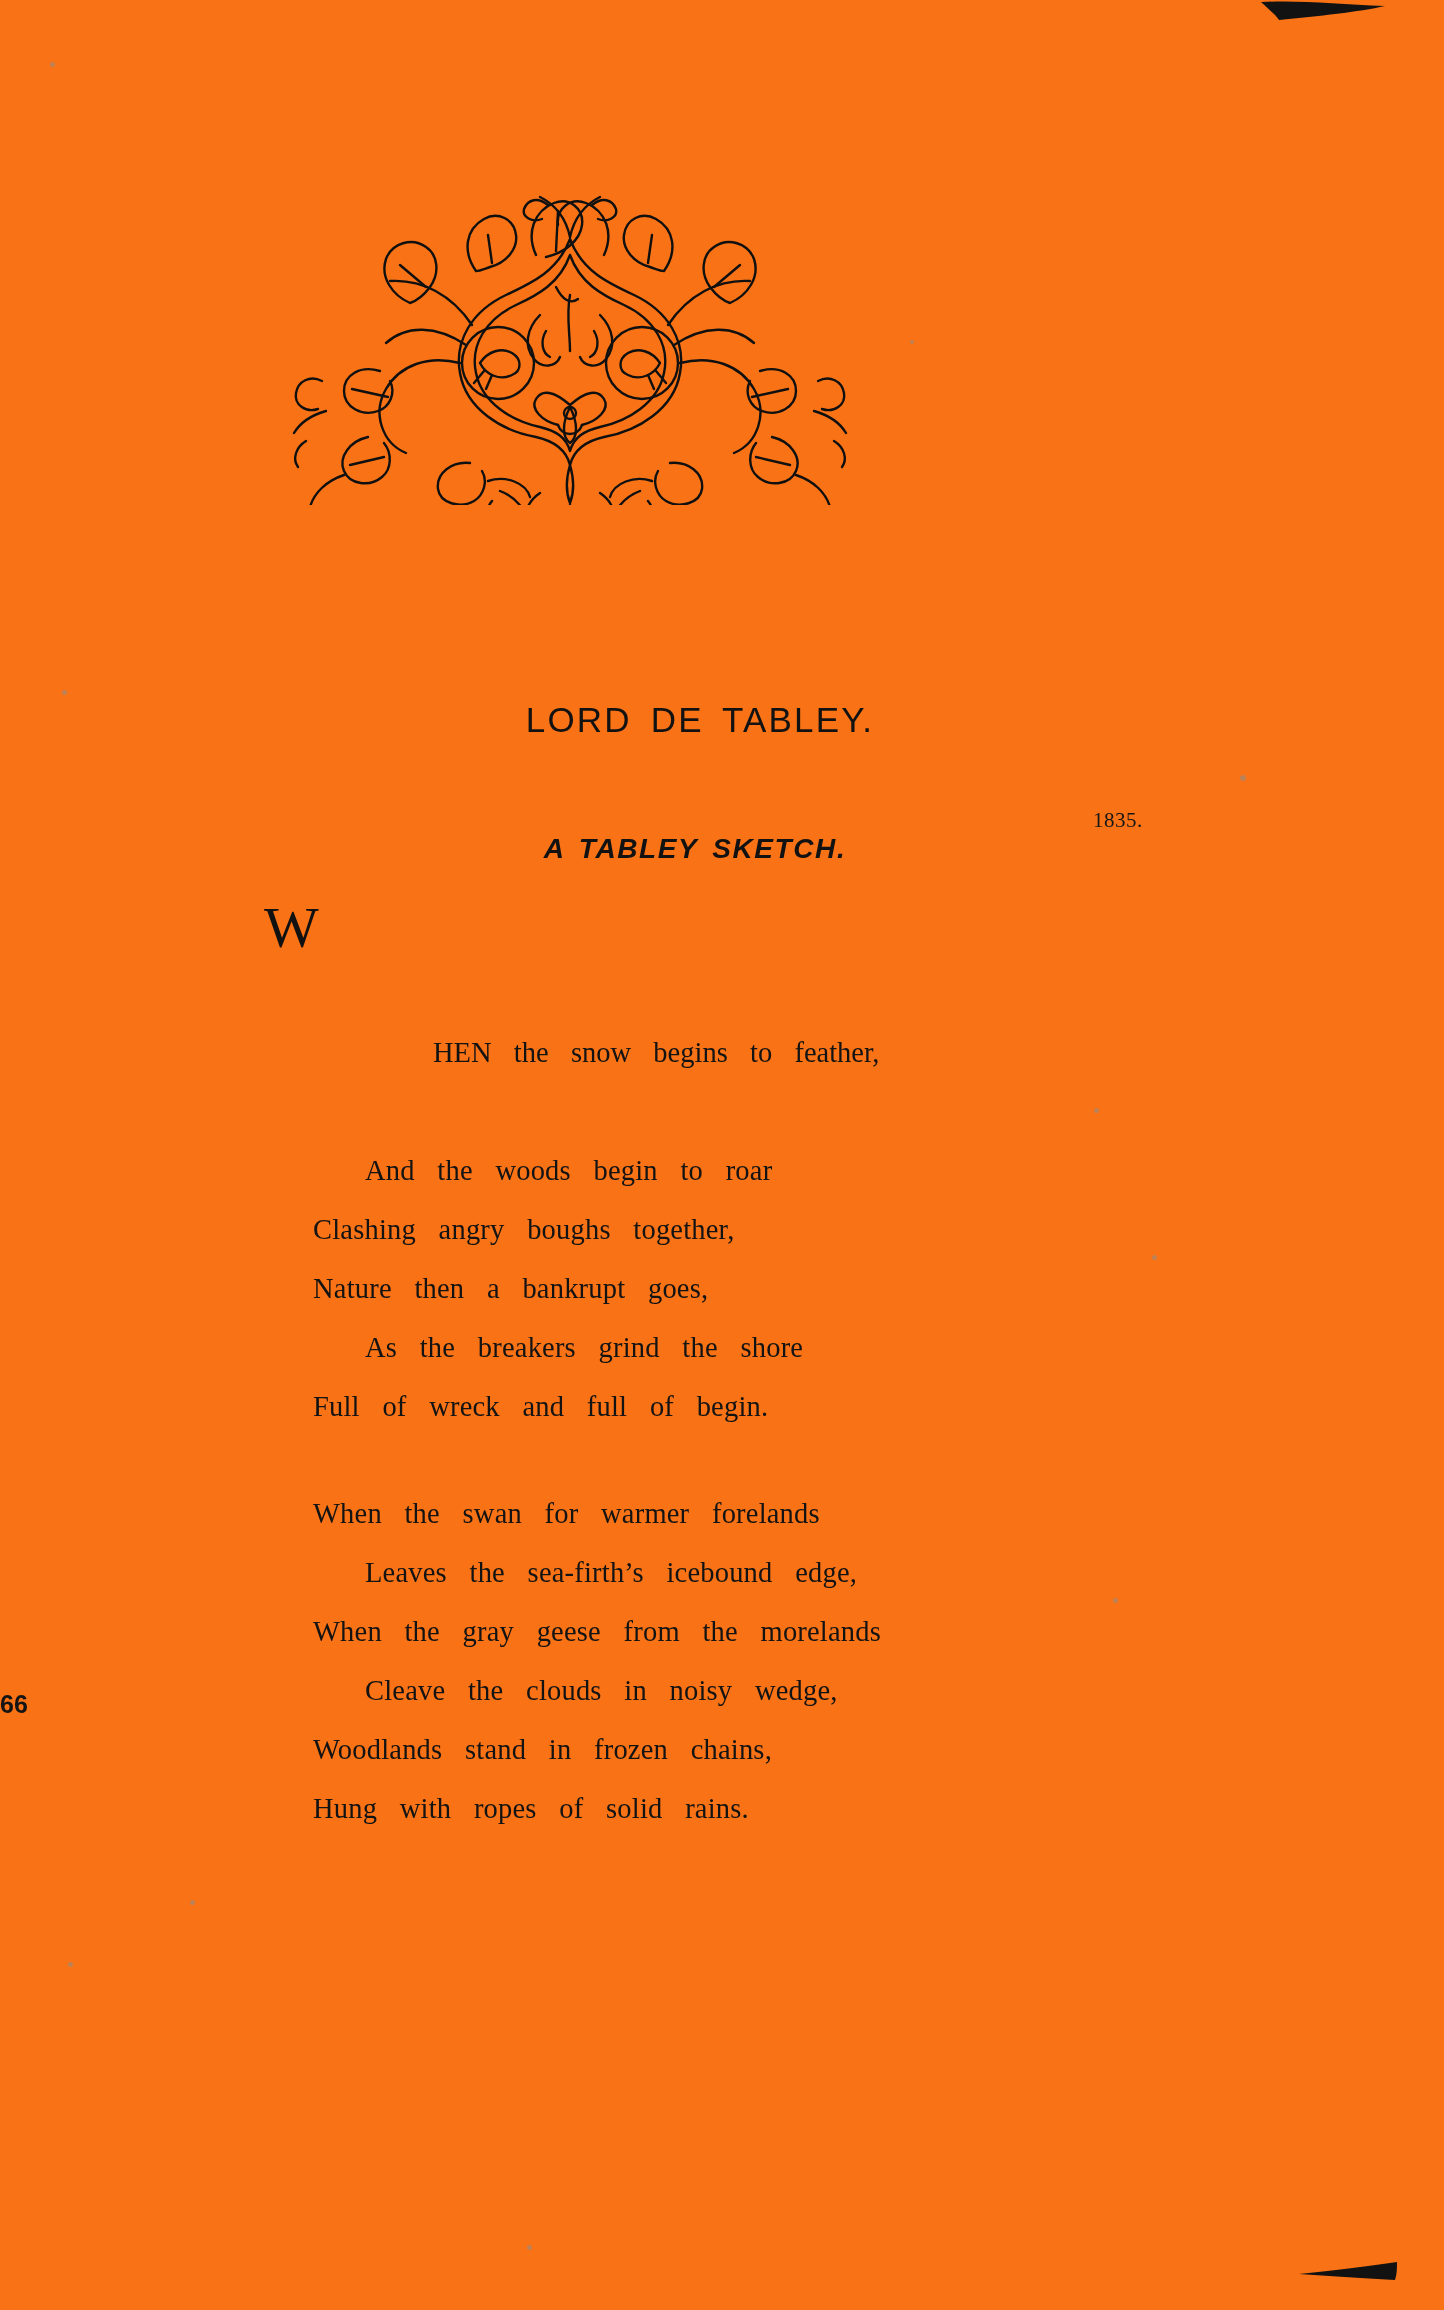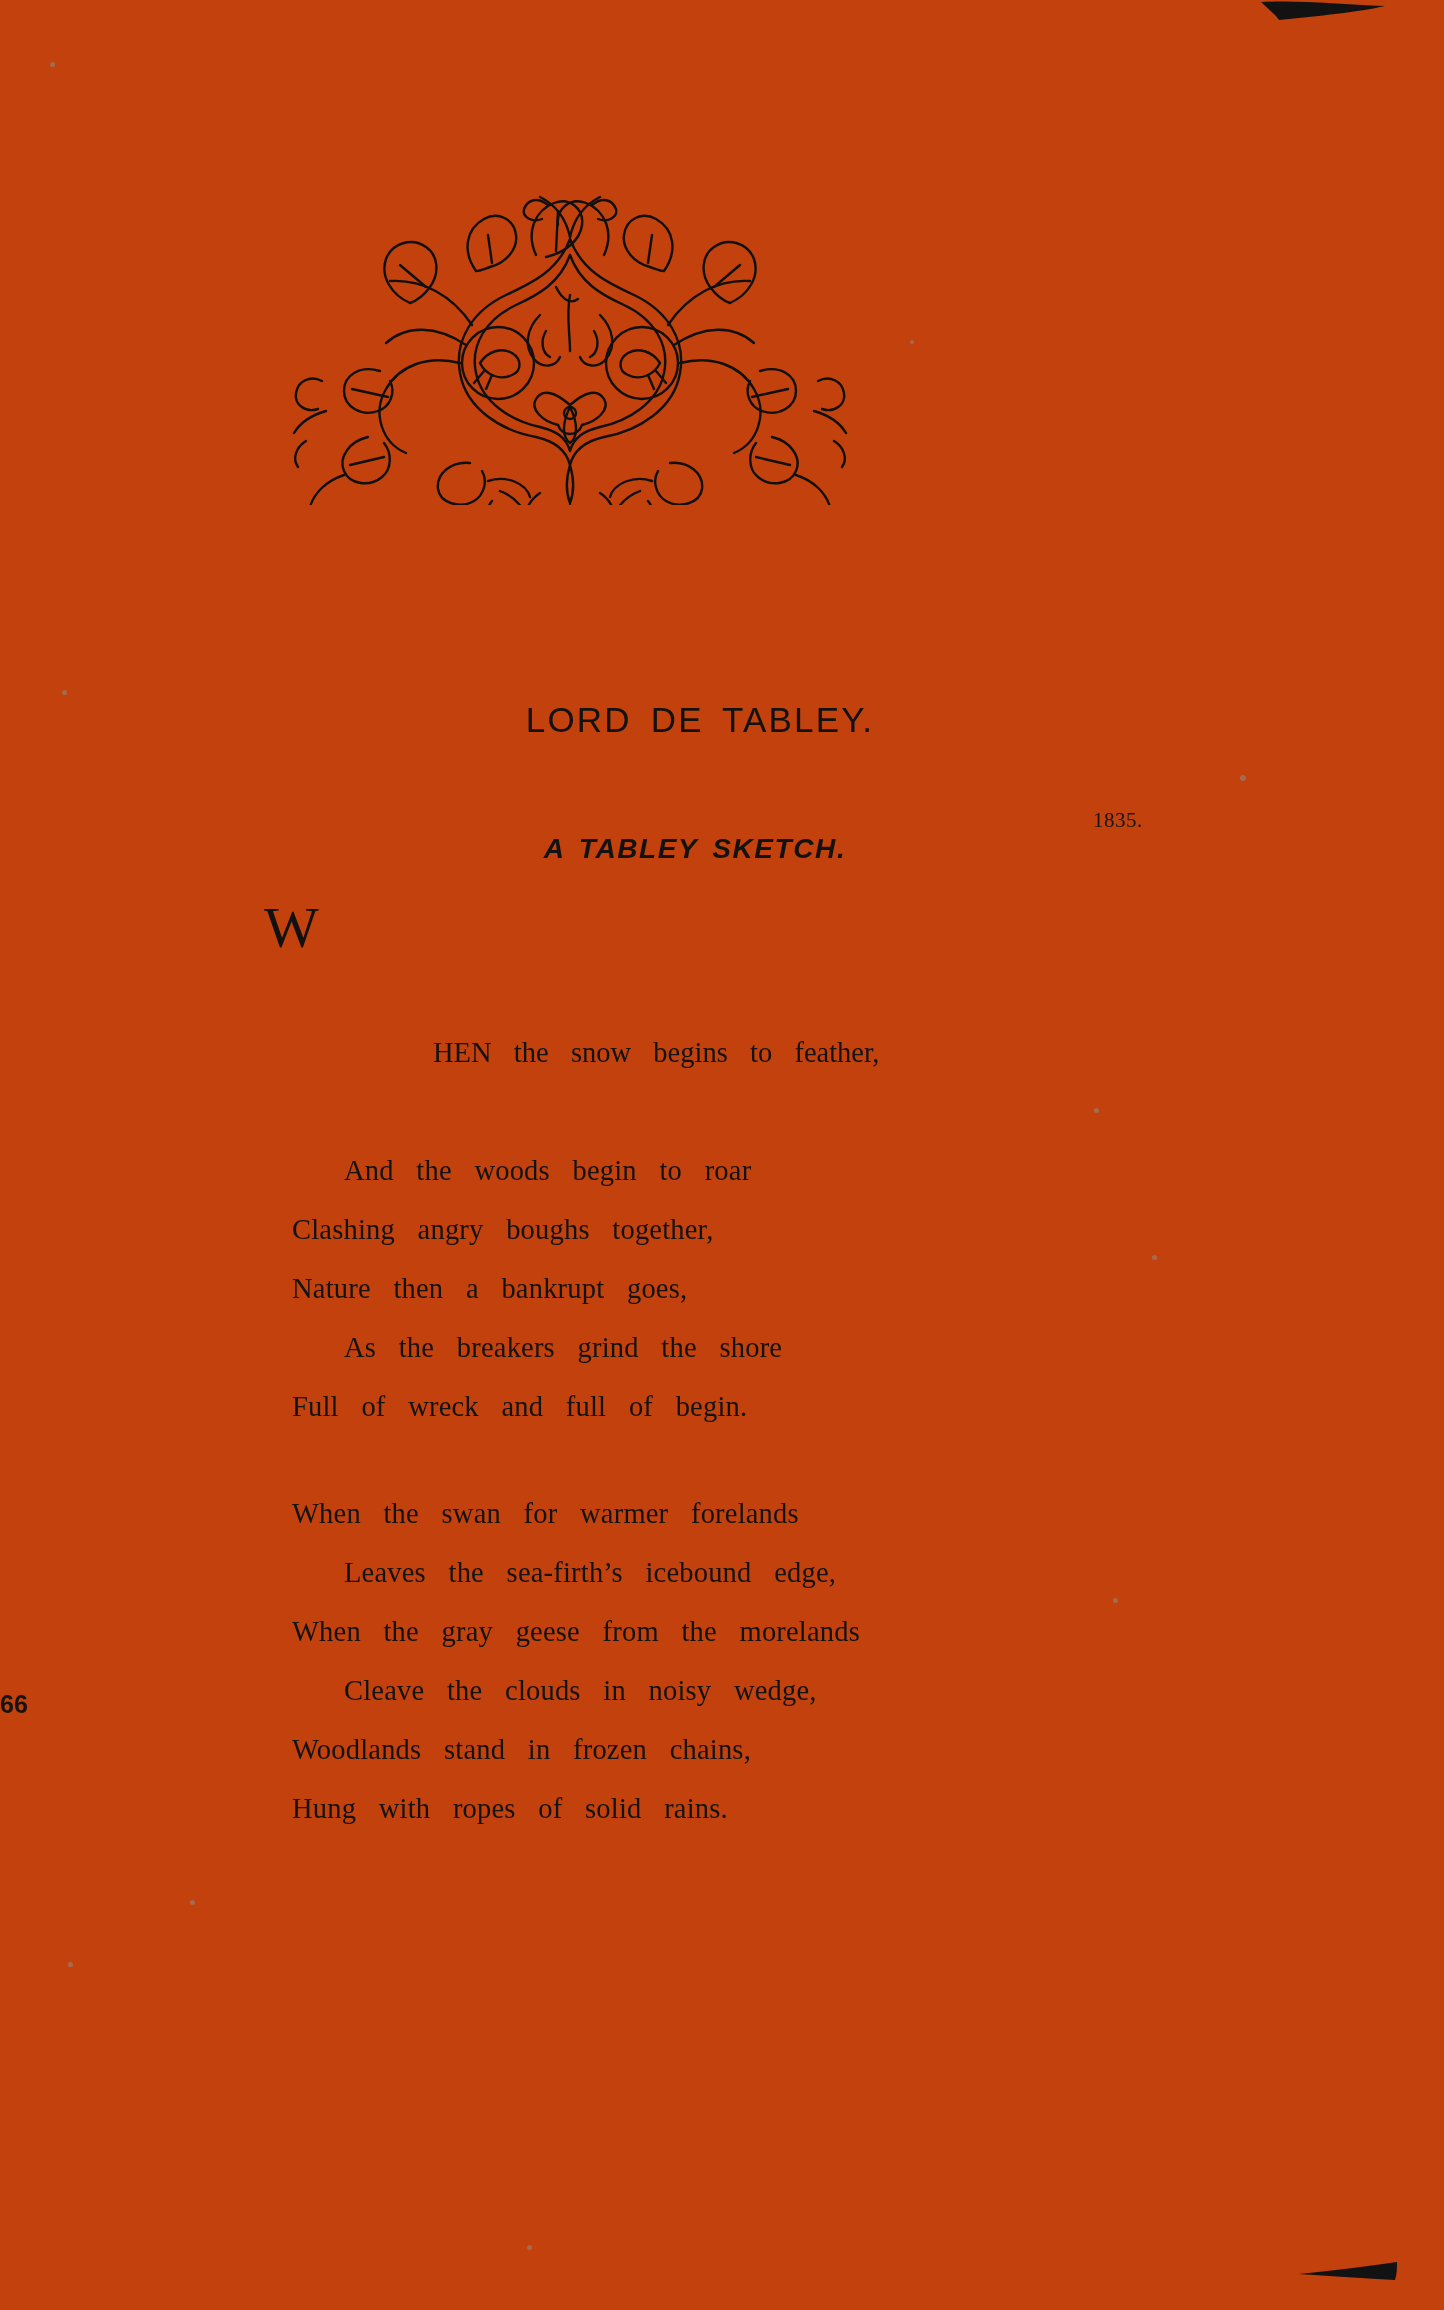--- a/index.html
+++ b/index.html
@@ -12,21 +12,21 @@
     height: 2310px;
     position: relative;
     font-family: "Liberation Serif", serif;
     color: #151515;
     overflow: hidden;
   }
 
   .page {
     position: absolute;
     inset: 0;
-    background: #c2410c;
+    background: #f97316;
   }
 
   
   .speck {
     position: absolute;
     background: #8d8d8d;
     border-radius: 50%;
     opacity: .55;
   }
 
@@ -102,20 +102,21 @@
     line-height: 59px;
     color: #131313;
   }
 
   .stanza { margin: 0 0 48px 0; }
 
   .line {
     white-space: pre;
     word-spacing: 4px;
     letter-spacing: .2px;
+    margin-left: 21px;
   }
   .line.indent { padding-left: 52px; }
 
   
   .dropcap-line {
     position: relative;
     white-space: pre;
     word-spacing: 4px;
     padding-left: 0;
   }

